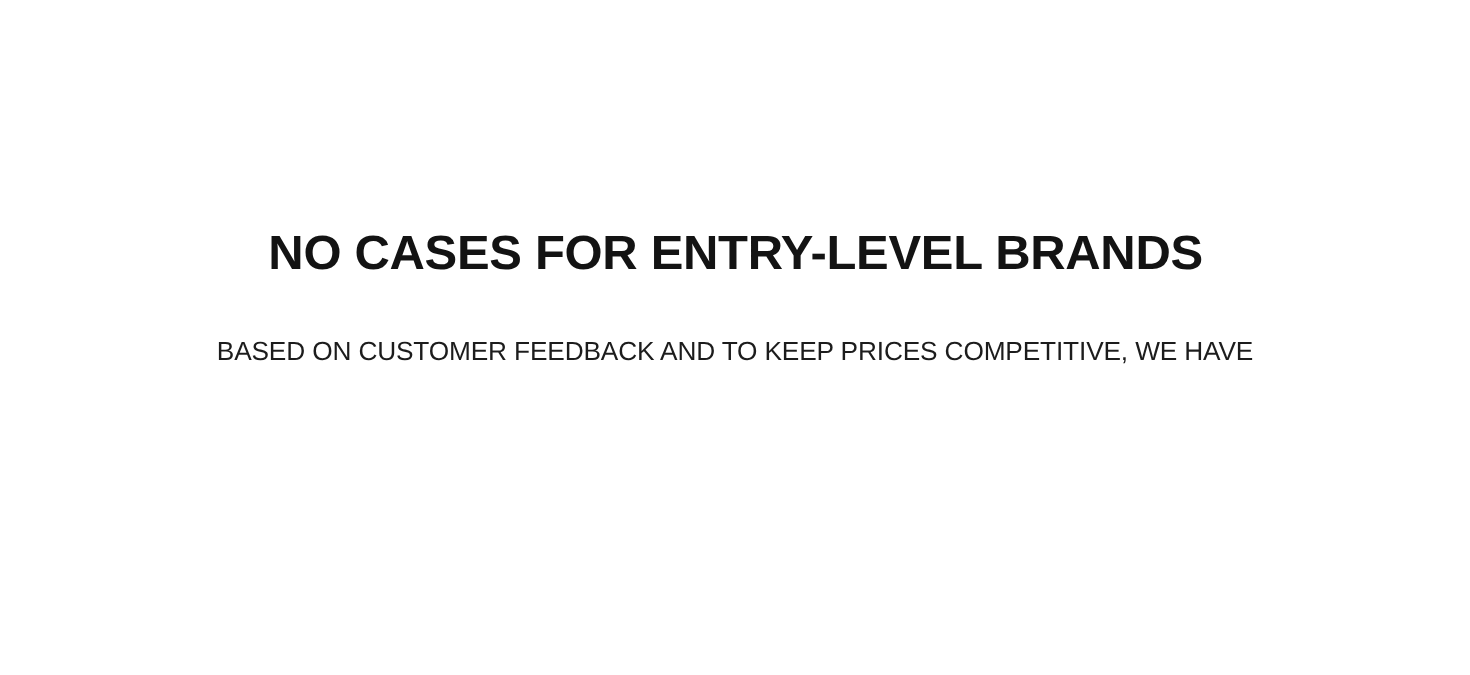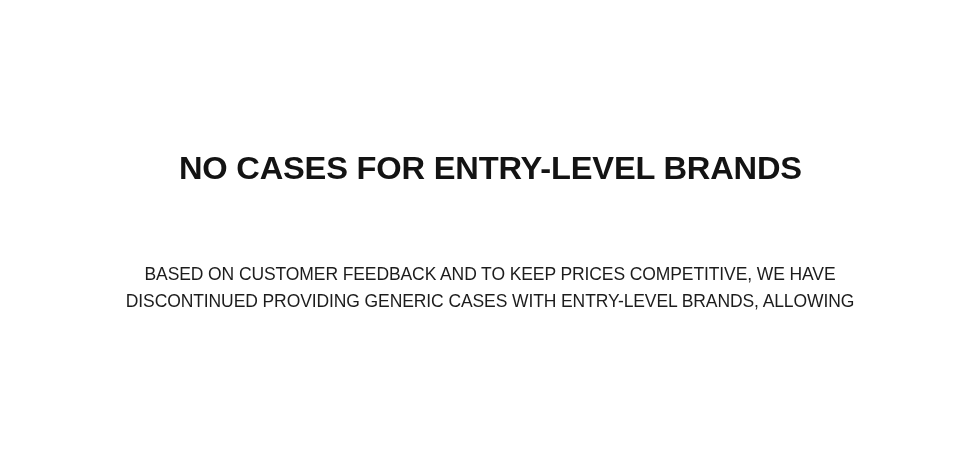--- a/index.html
+++ b/index.html
@@ -26,21 +26,20 @@
     justify-content: flex-start;
     box-sizing: border-box;
     padding-top: 151px;
   }
 
   .notice-inner {
     width: 900px;
     display: flex;
     flex-direction: column;
     align-items: center;
-    gap: 40px;
   }
 
   .notice-heading {
     margin: 0;
     padding: 0;
     font-family: "Liberation Sans", sans-serif;
     font-size: 32px;
     line-height: 34px;
     font-weight: 700;
     letter-spacing: -0.2px;
@@ -75,17 +74,16 @@
 </head>
 <body>
 
 <div class="notice-banner">
   <div class="notice-inner">
 
     <h2 class="notice-heading">NO CASES FOR ENTRY-LEVEL BRANDS</h2>
 
     <p class="notice-body">
       <span class="body-line">BASED ON CUSTOMER FEEDBACK AND TO KEEP PRICES COMPETITIVE, WE HAVE</span>
-      <span class="body-line">DISCONTINUED PROVIDING GENERIC CASES WITH ENTRY-LEVEL BRANDS, ALLOWING</span>
     </p>
 
   </div>
 </div>
 
 </body></html>

